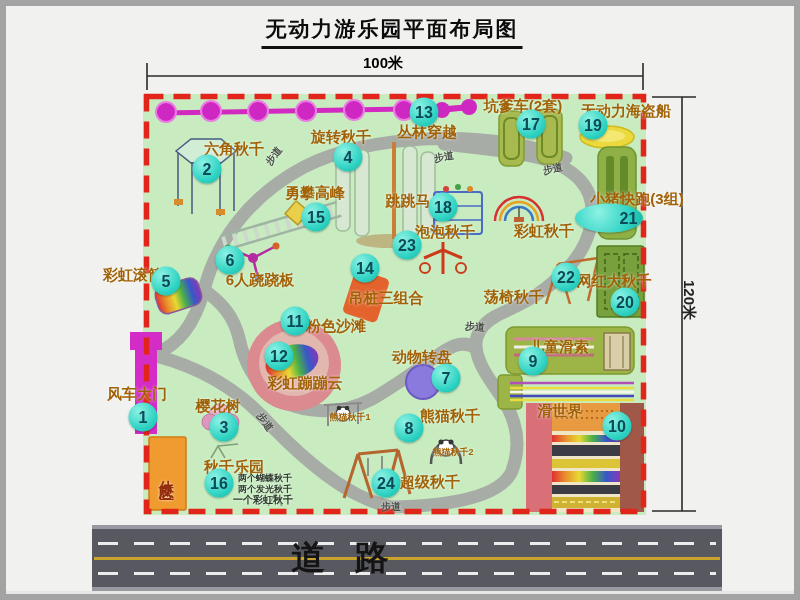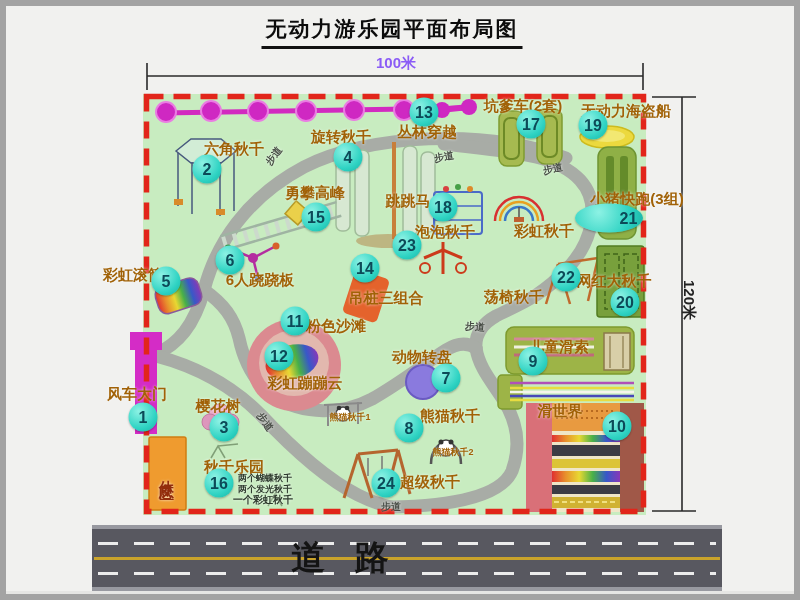--- a/index.html
+++ b/index.html
@@ -1,22 +1,22 @@
 <!DOCTYPE html>
 <html><head>
 <meta charset="utf-8">
 <style>
   html,body{margin:0;padding:0;background:#f1f1ef;}
   .stage{position:relative;width:800px;height:600px;background:#f1f1ef;overflow:hidden;
          font-family:Liberation Sans, sans-serif;border:6px solid #a3a3a3;box-sizing:border-box;}
   .page-title{position:absolute;left:386px;top:9px;transform:translateX(-50%);
               font-size:21px;font-weight:bold;color:#0c0c0c;letter-spacing:2px;
               border-bottom:3px solid #111;padding:0 4px 3px 4px;white-space:nowrap;}
-  .dim-top{position:absolute;left:390px;top:57px;transform:translate(-50%,-50%);
-           font-size:15px;color:#8b5cf6;font-weight:bold;}
+  .dim-top{position:absolute;left:377px;top:57px;transform:translate(-50%,-50%);
+           font-size:15px;color:#000000;font-weight:bold;}
   .dim-right{position:absolute;left:682px;top:294px;transform:translate(-50%,-50%) rotate(90deg);
            font-size:15px;color:#222;font-weight:bold;white-space:nowrap;}
   .map-bg{position:absolute;left:137px;top:88px;width:503px;height:421px;background:#c8ecc0;}
   #deco{position:absolute;left:0;top:0;z-index:2;pointer-events:none;}
   .attr-layer{position:absolute;left:0;top:0;width:800px;height:600px;z-index:3;}
   .lbl{position:absolute;transform:translate(-50%,-50%);font-weight:bold;font-size:15px;
        color:#a16207;white-space:nowrap;text-shadow:0 0 3px rgba(255,255,255,0.75);line-height:1;}
   .badge{position:absolute;width:29px;height:29px;border-radius:50%;
          transform:translate(-50%,-50%);display:flex;align-items:center;justify-content:center;
          background:radial-gradient(circle at 35% 30%, #8df2e4, #2fd3c3 62%, #17b2a4);

